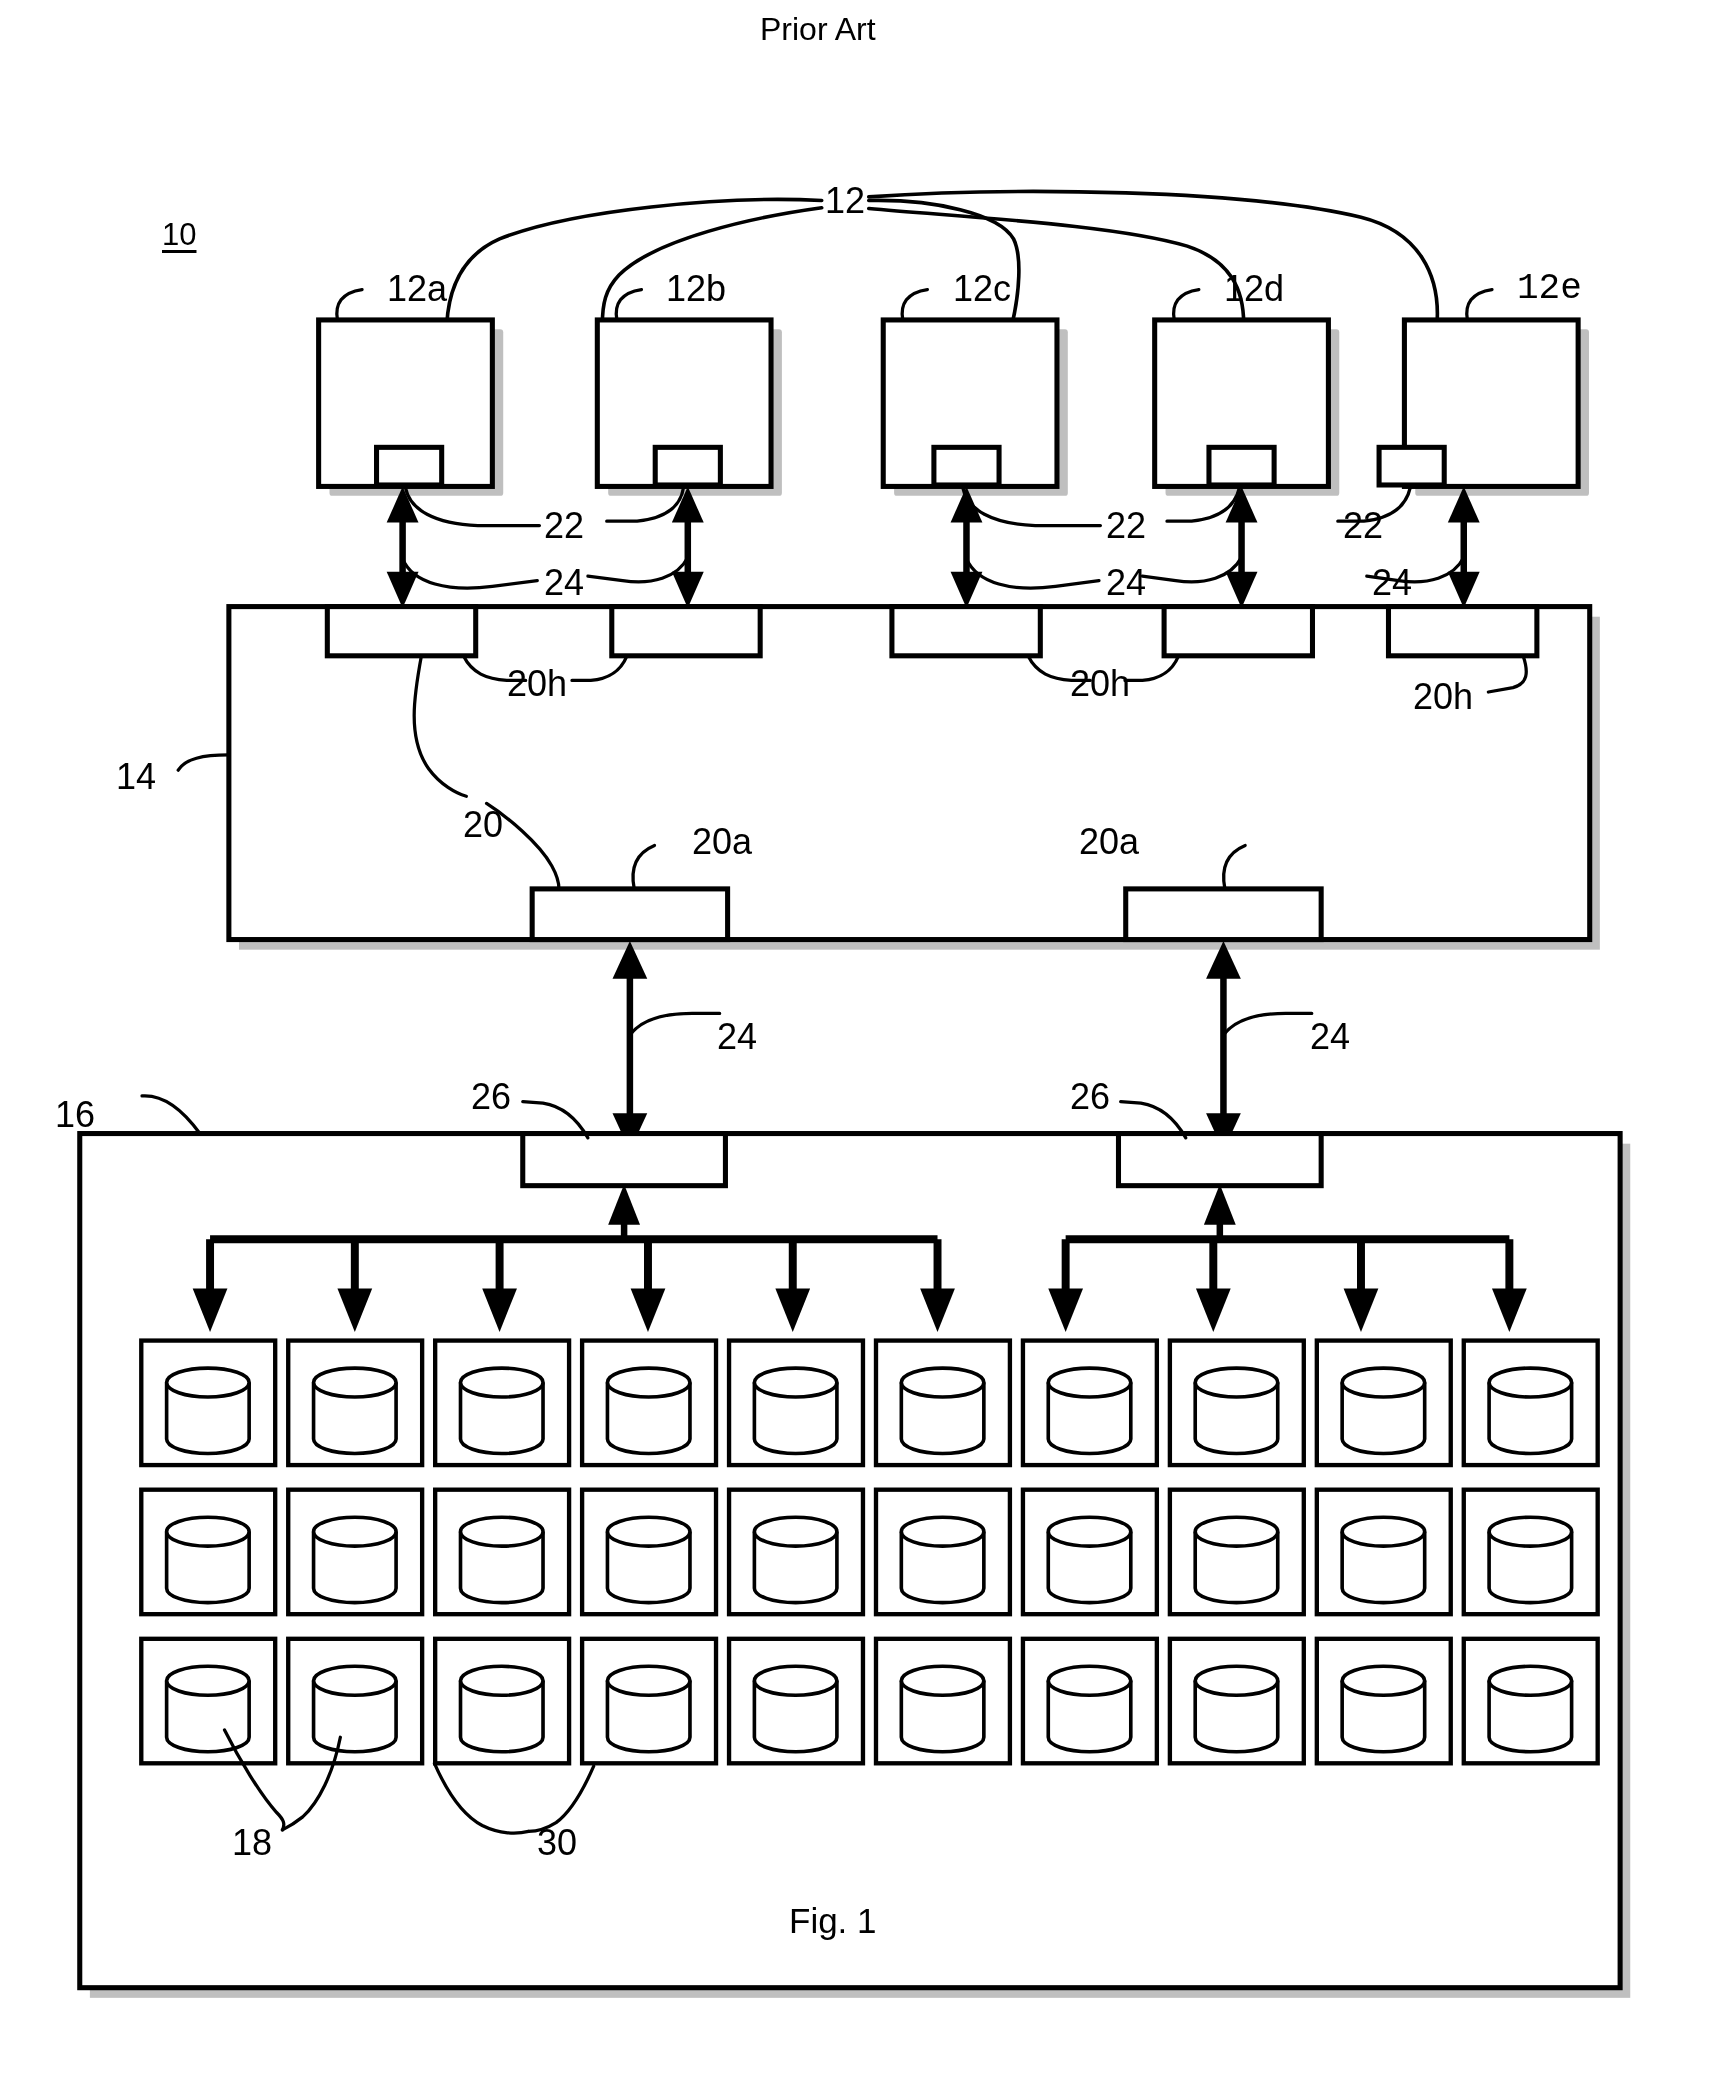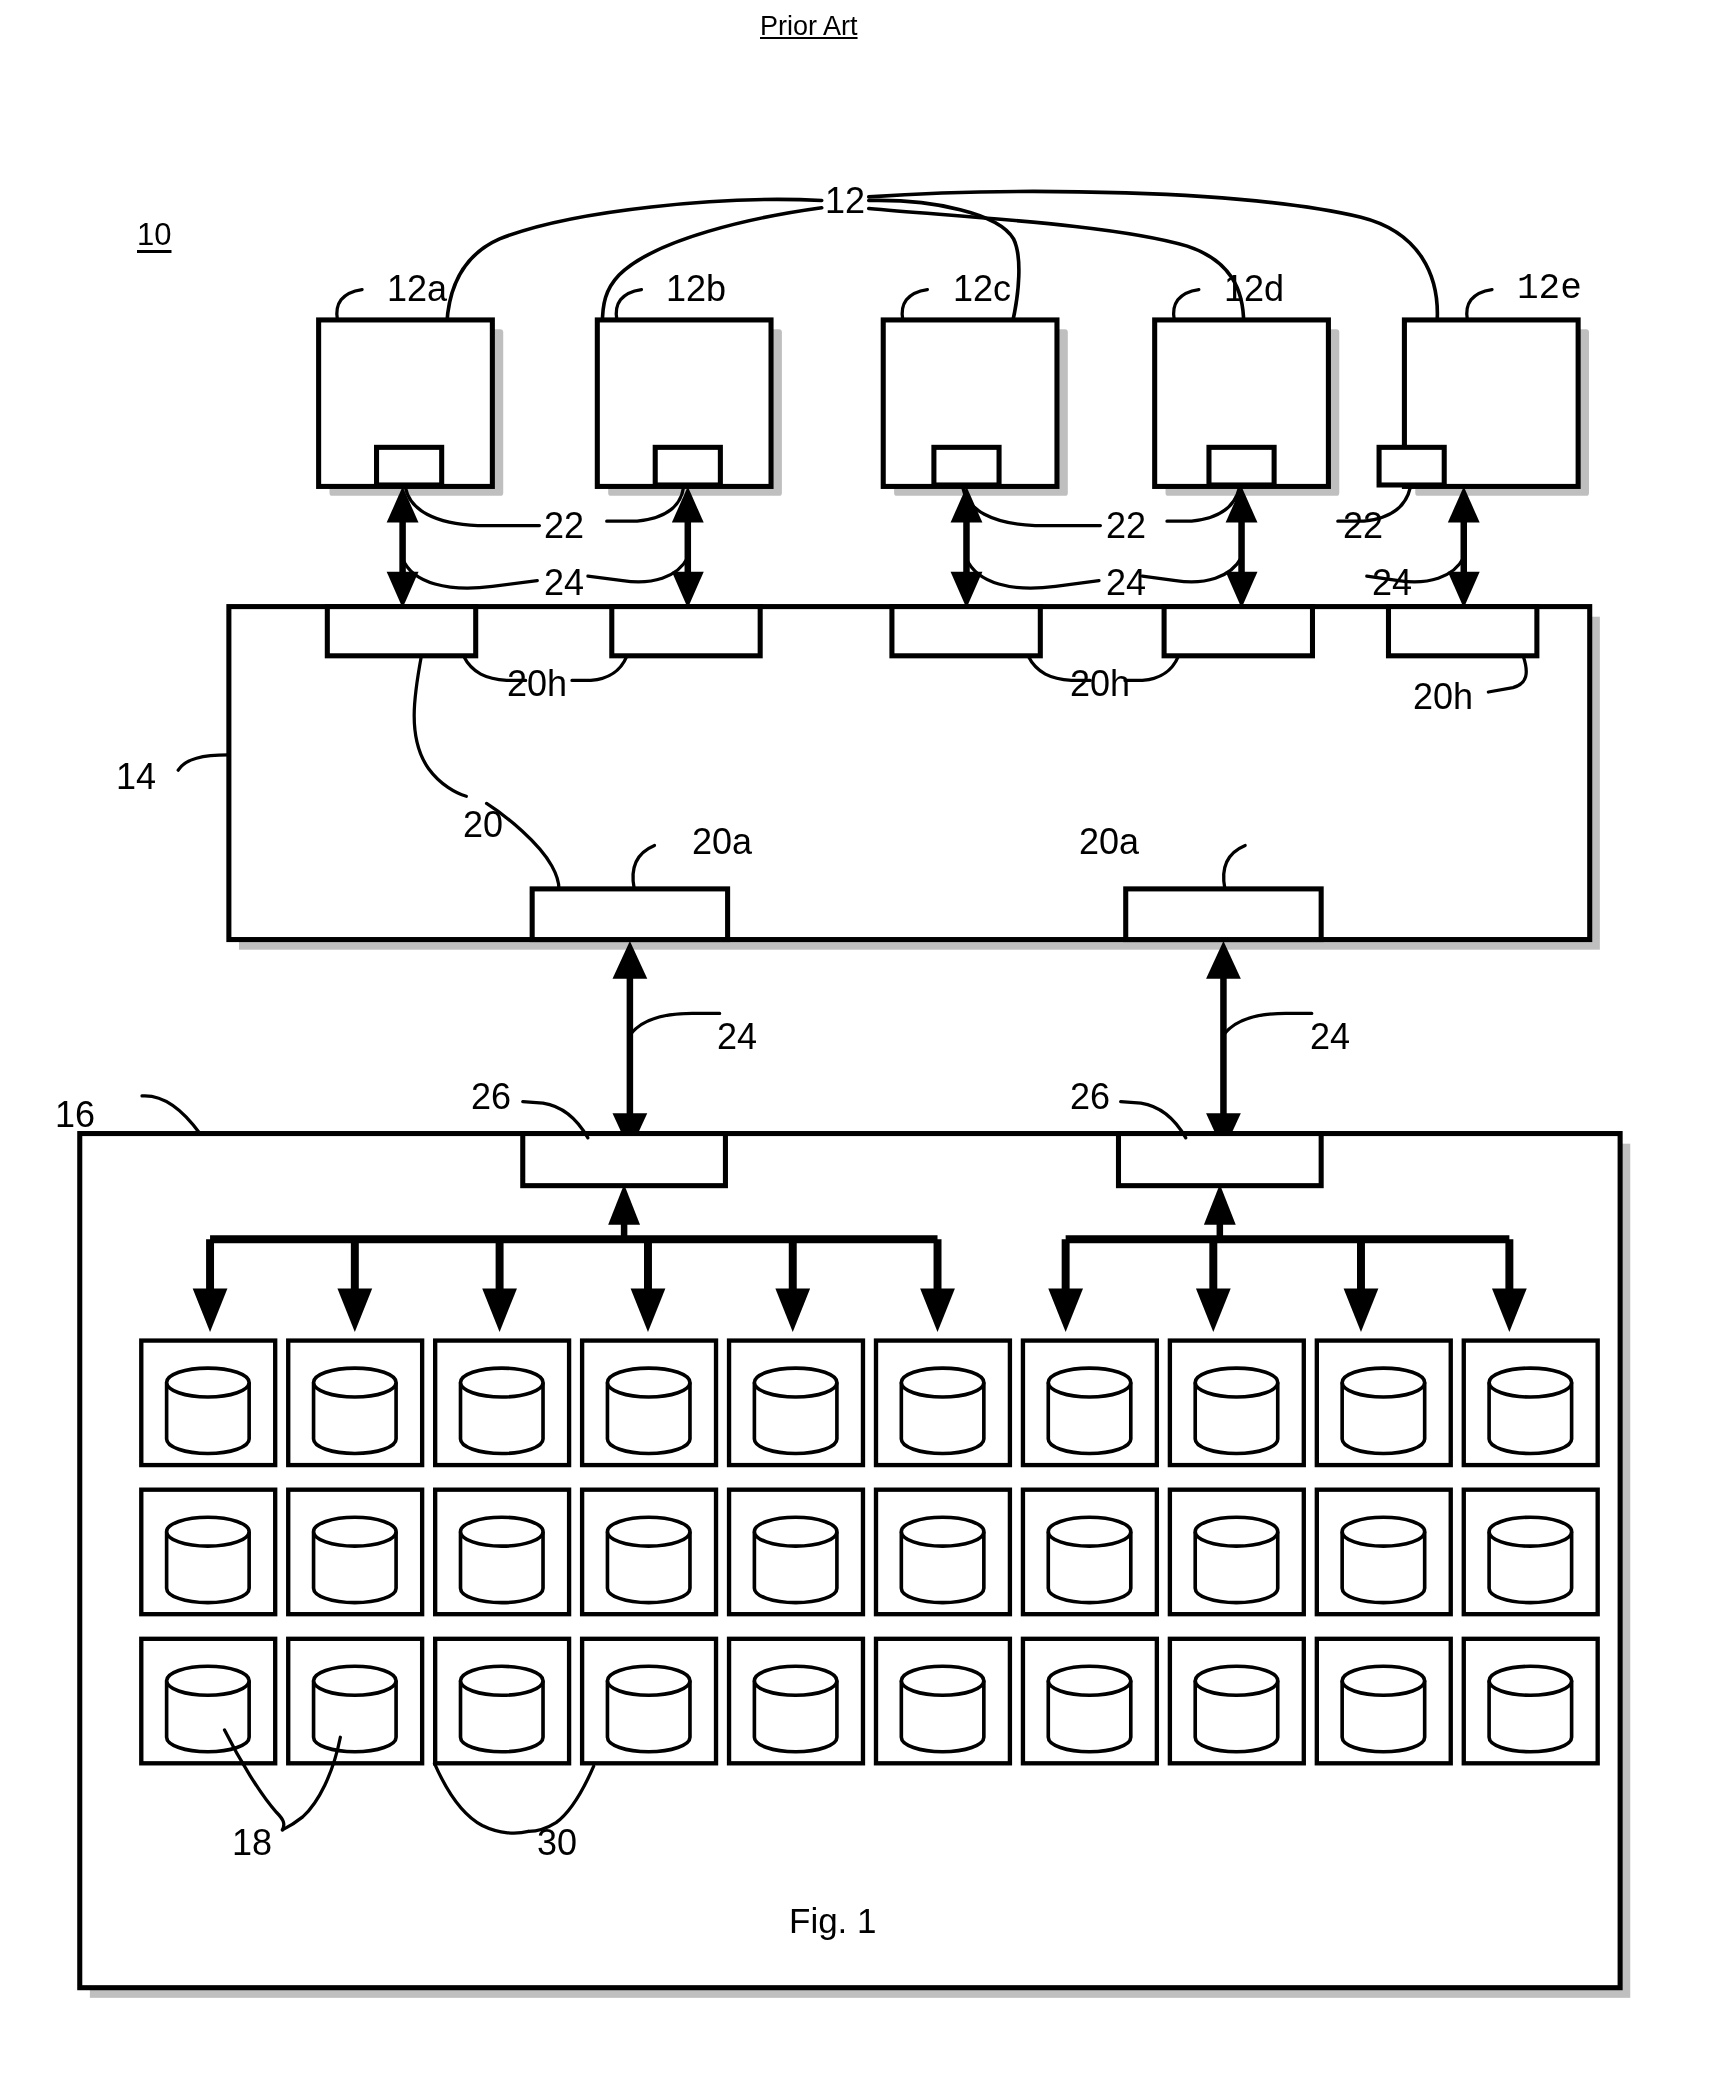--- a/index.html
+++ b/index.html
@@ -94,23 +94,22 @@
     font-size: 36px;
     font-weight: 400;
   }
   .lbl-sys {
     font-size: 31px;
     font-weight: 400;
     text-decoration: underline;
     text-underline-offset: 5px;
   }
   .lbl-title {
-    font-size: 27px;
+    font-size: 32px;
     font-weight: 400;
-    text-decoration: underline;
   }
   .lbl-caption {
     font-size: 35px;
     font-weight: 400;
   }
 </style>
 </head>
 <body>
 
 <div id="page">
@@ -468,21 +467,21 @@
       <path class="ln-thin" d="M310,2390 C330,2430 360,2480 382,2504 C392,2514 394,2520 390,2528"></path>
       <path class="ln-thin" d="M470,2400 C460,2450 440,2490 418,2510 C408,2518 398,2524 390,2528"></path>
       <path class="ln-thin" d="M600,2436 C614,2468 636,2506 666,2522 C690,2534 714,2534 730,2530"></path>
       <path class="ln-thin" d="M820,2440 C806,2472 790,2502 768,2518 C752,2528 740,2530 730,2530"></path>
     </g>
 
   </svg>
 
   <div class="lbl lbl-title" style="left:760px; top:13px;">Prior Art</div>
 
-  <div class="lbl lbl-sys" style="left:137px; top:219px;text-decoration:underline;">10</div>
+  <div class="lbl lbl-sys" style="left:162px; top:219px;text-decoration:underline;">10</div>
 
   <div class="lbl lbl-ref" style="left:825px; top:183px;">12</div>
 
   <div class="lbl lbl-ref" style="left:387px; top:271px;">12a</div>
   <div class="lbl lbl-ref" style="left:666px; top:271px;">12b</div>
   <div class="lbl lbl-ref" style="left:953px; top:271px;">12c</div>
   <div class="lbl lbl-ref" style="left:1224px; top:271px;">12d</div>
   <div class="lbl lbl-ref" style="left:1517px; top:271px;font-family:Liberation Mono, monospace;">12e</div>
 
   <div class="lbl lbl-ref" style="left:544px; top:508px;">22</div>

